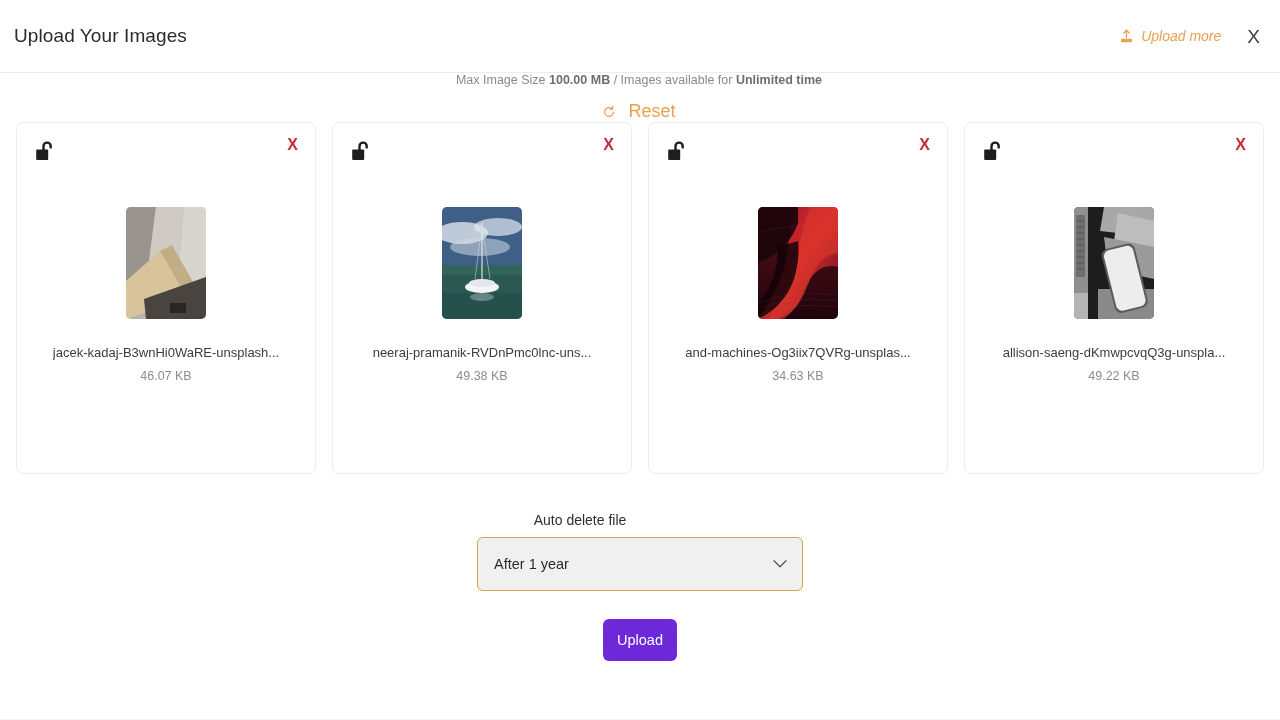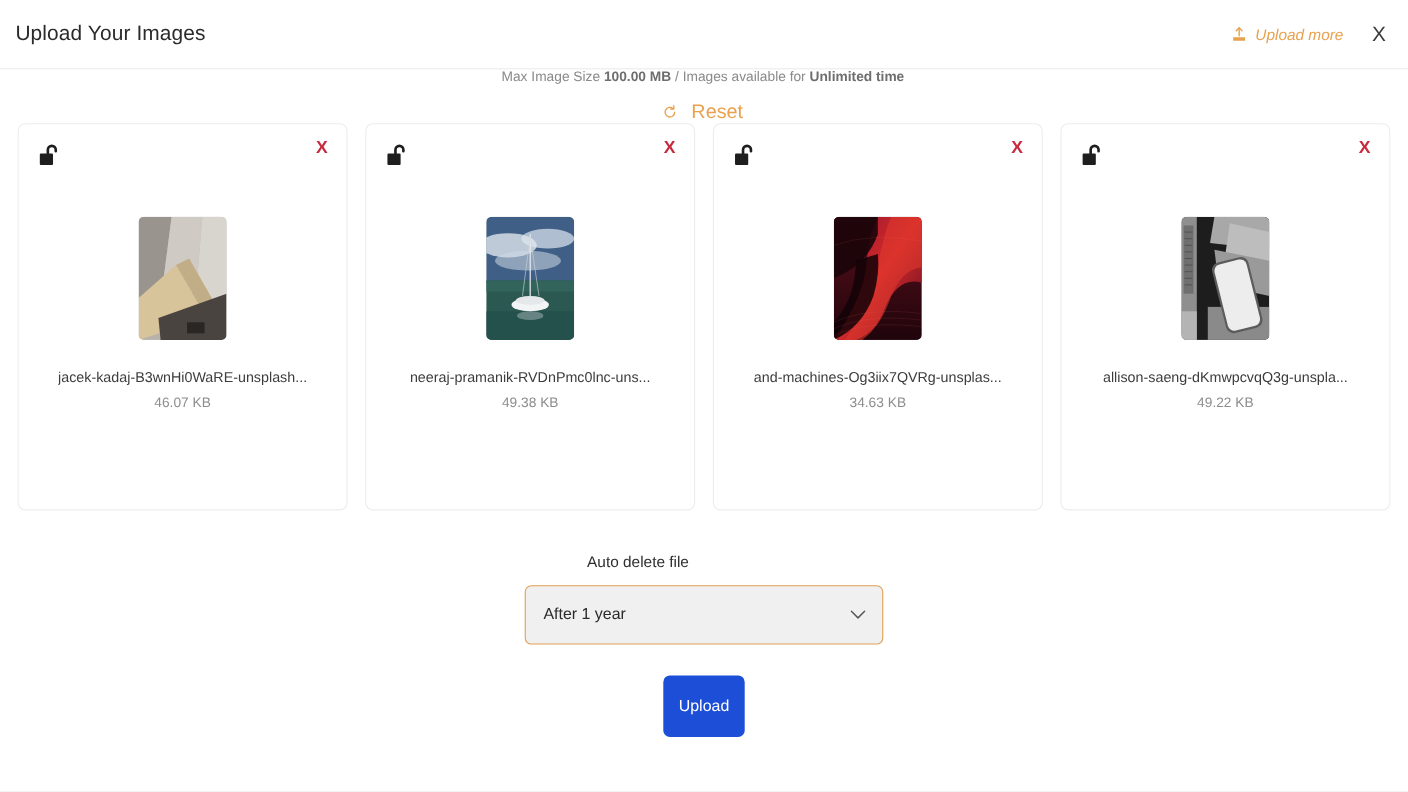--- a/index.html
+++ b/index.html
@@ -7,21 +7,21 @@
   html, body {
     width: 1280px;
     height: 720px;
     background: #ffffff;
     font-family: "Liberation Sans", sans-serif;
     overflow: hidden;
   }
 
   
   .header {
-    height: 63px;
+    height: 73px;
     display: flex;
     align-items: center;
     justify-content: space-between;
     padding: 0 16px 0 14px;
     border-bottom: 1px solid #ececec;
   }
   .header-title {
     font-size: 19px;
     color: #2b2b2b;
     font-weight: 400;
@@ -142,21 +142,21 @@
     margin-top: 38px;
     display: flex;
     flex-direction: column;
     align-items: center;
   }
   .autodelete-label {
     font-size: 14px;
     color: #2e2e2e;
     align-self: center;
     margin-left: -120px;
-    margin-bottom: 14px;
+    margin-bottom: 9px;
   }
   .select-wrap {
     position: relative;
     width: 326px;
   }
   .select-box {
     width: 100%;
     height: 54px;
     border: 1px solid #e0a053;
     border-radius: 6px;
@@ -175,24 +175,24 @@
     right: 16px;
     top: 50%;
     transform: translateY(-50%);
     pointer-events: none;
     color: #555;
   }
   .select-chevron svg { display: block; }
   .upload-btn {
     margin-top: 28px;
     width: 74px;
-    height: 56px;
+    height: 42px;
     border: none;
     border-radius: 6px;
-    background: #1d4ed8;
+    background: #6d28d9;
     color: #ffffff;
     font-family: "Liberation Sans", sans-serif;
     font-size: 14.5px;
     cursor: pointer;
   }
   .bottom-rule {
     position: absolute;
     left: 0;
     right: 0;
     bottom: 0;

